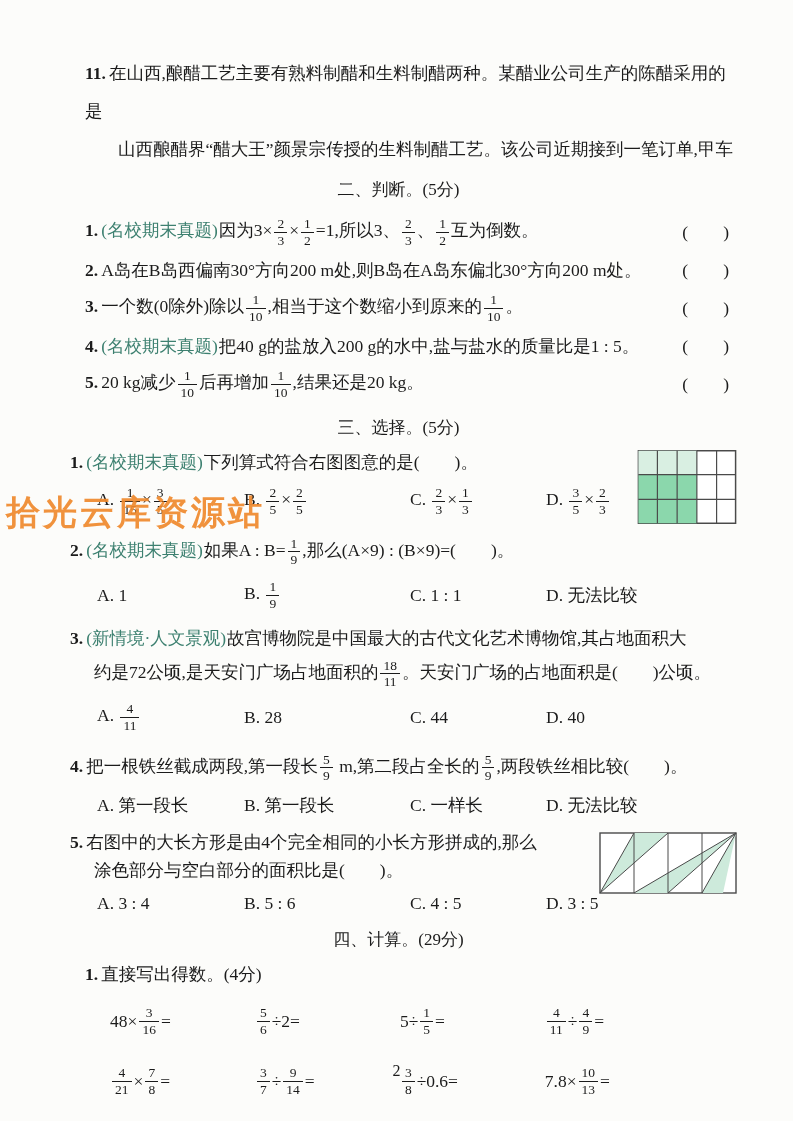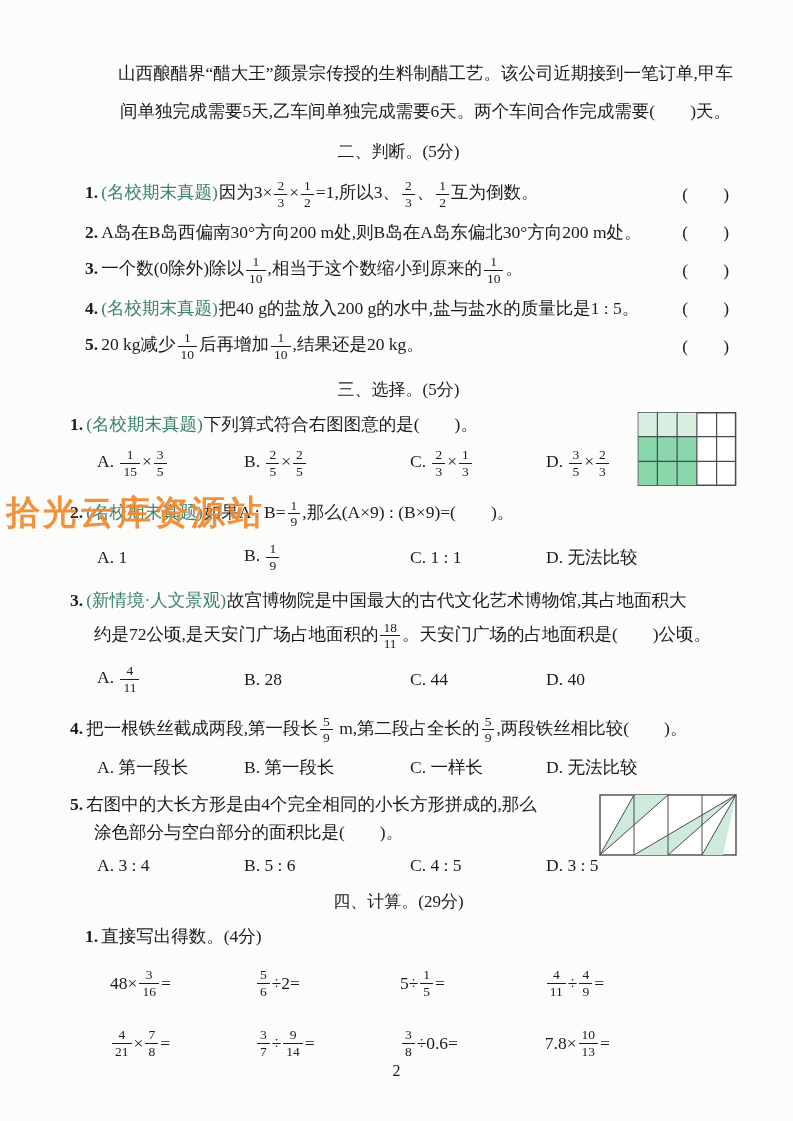--- a/index.html
+++ b/index.html
@@ -47,22 +47,24 @@
 </style>
 </head>
 <body>
 
 <div class="page">
   <div class="watermark" style="color: rgb(240, 138, 45);">拾光云库资源站</div>
 
   <div class="content">
 
     <div class="q11">
+      <div class="line">
+        <span class="qnum">11.</span><span>在山西,酿醋工艺主要有熟料制醋和生料制醋两种。某醋业公司生产的陈醋采用的是</span>
+      </div>
       <div class="line cont">山西酿醋界“醋大王”颜景宗传授的生料制醋工艺。该公司近期接到一笔订单,甲车</div>
-      <div class="line cont">间单独完成需要5天,乙车间单独完成需要6天。两个车间合作完成需要(　　)天。</div>
     </div>
 
     <div class="section-title">二、判断。(5分)</div>
 
     <div class="judge-item tall">
       <div class="jtext">
         <span class="qnum">1.</span><span class="tag" style="color: rgb(61, 128, 112);">(名校期末真题)</span><span>因为3×<span class="frac"><span class="fnum">2</span><span class="fden">3</span></span>×<span class="frac"><span class="fnum">1</span><span class="fden">2</span></span>=1,所以3、<span class="frac"><span class="fnum">2</span><span class="fden">3</span></span>、<span class="frac"><span class="fnum">1</span><span class="fden">2</span></span>互为倒数。</span>
       </div>
       <span class="answer">(　　)</span>
     </div>

